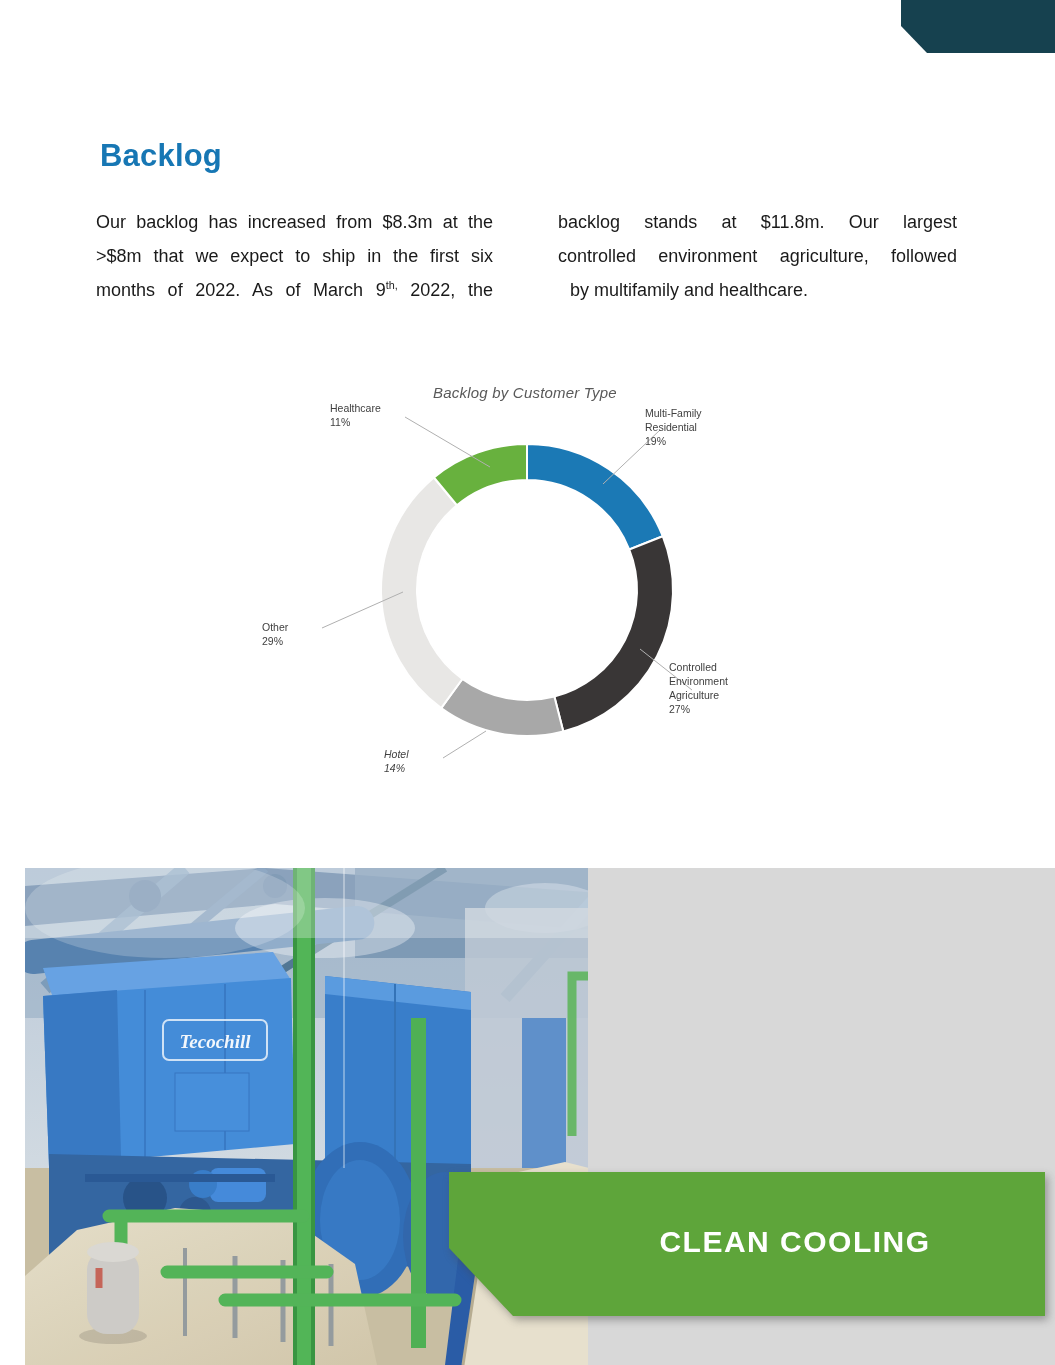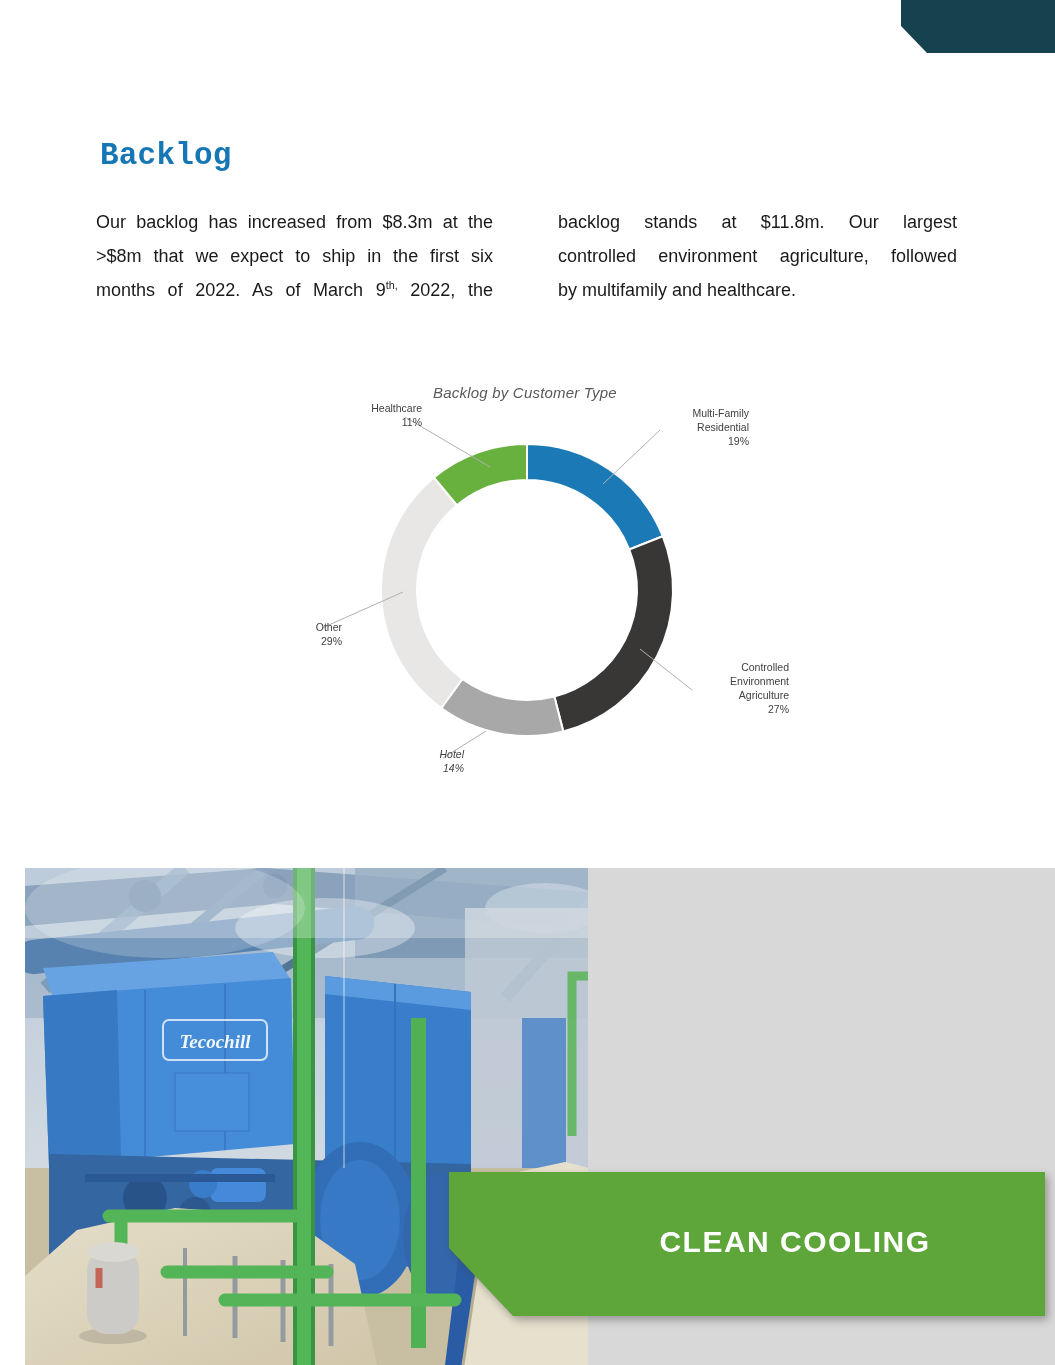--- a/index.html
+++ b/index.html
@@ -5,37 +5,37 @@
   html,body{margin:0;padding:0;background:#ffffff;}
   .page{
     position:relative; width:1055px; height:1365px; background:#ffffff;
     font-family:"Liberation Sans", sans-serif; overflow:hidden;
   }
   
   .corner-svg{position:absolute; left:901px; top:0; width:154px; height:53px; display:block;}
   
   .page-title{
     position:absolute; left:100px; top:138px; margin:0;
-    font-size:31px; font-weight:bold; color:#1777b4; letter-spacing:0.2px;font-family:Liberation Mono, monospace;
+    font-size:31px; font-weight:bold; color:#1777b4; letter-spacing:0.2px;
   }
   
   .col{position:absolute; top:205px; color:#1a1a1a; font-size:18px;}
   .col-left{left:96px; width:397px;}
   .col-right{left:558px; width:399px;}
   .jline{height:34px; line-height:34px; text-align:justify; text-align-last:justify; overflow:hidden;}
-  .jline.no-just{text-align-last:left;}
+  .jline.no-just{text-align-last:left;margin-left:12px;}
   .jline sup{font-size:60%; vertical-align:super; line-height:0;}
   
   .chart{position:absolute; left:260px; top:380px; width:530px; height:405px;}
   .chart-title{
     position:absolute; left:0; top:4px; width:530px; text-align:center;
     font-size:15px; color:#595959; letter-spacing:0.2px;font-style:italic;
   }
   .donut-svg{position:absolute; left:0; top:0; width:530px; height:405px; display:block;}
-  .callout{position:absolute; font-size:10.5px; line-height:14px; color:#404040; text-align:right;}
+  .callout{position:absolute; font-size:10.5px; line-height:14px; color:#404040; text-align:left;}
   .co-healthcare{left:70px;  top:21px;  width:92px;}
   .co-mfr       {left:385px; top:26px;  width:104px;}
   .co-other     {left:2px;   top:240px; width:80px;}
   .co-hotel     {left:124px; top:367px; width:80px;font-style:italic;}
   .co-cea       {left:409px; top:280px; width:120px;}
   
   .photo{position:absolute; left:0; top:868px; width:588px; height:497px; overflow:hidden;padding-left:25px;}
   .photo svg{display:block;}
   .gray-panel{position:absolute; left:588px; top:868px; width:467px; height:497px; background:#d8d8d8;}
   

